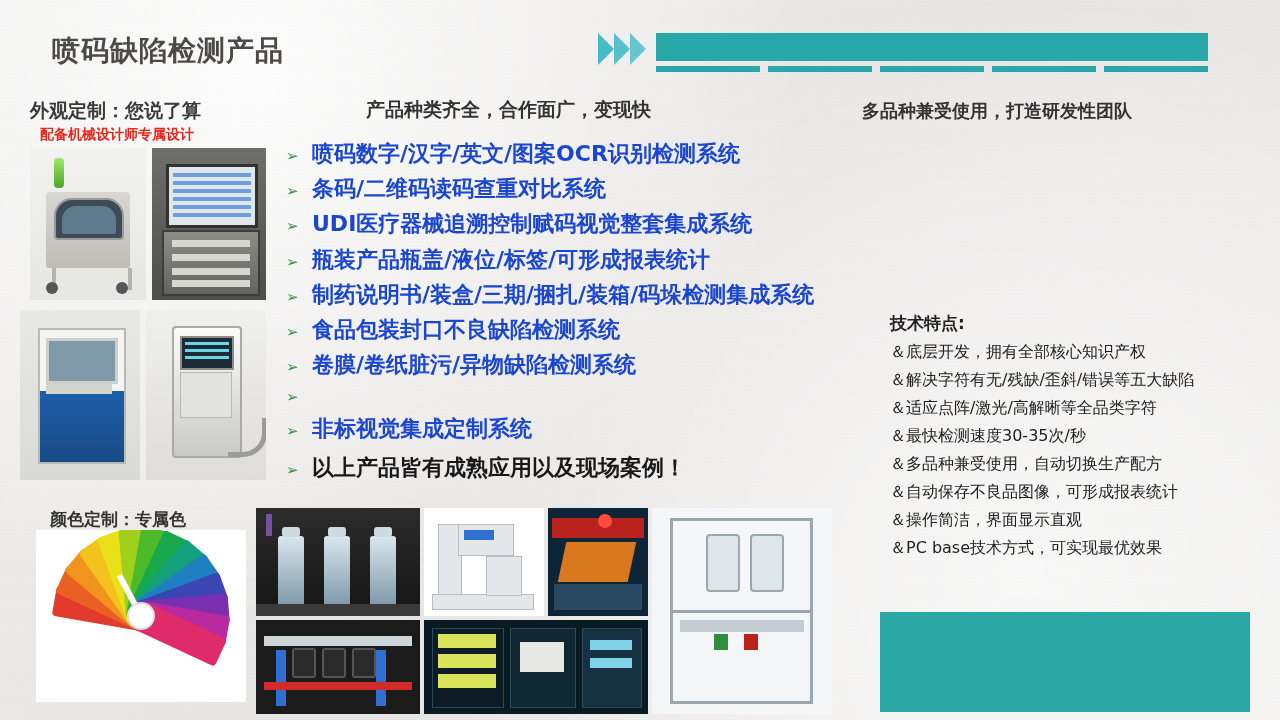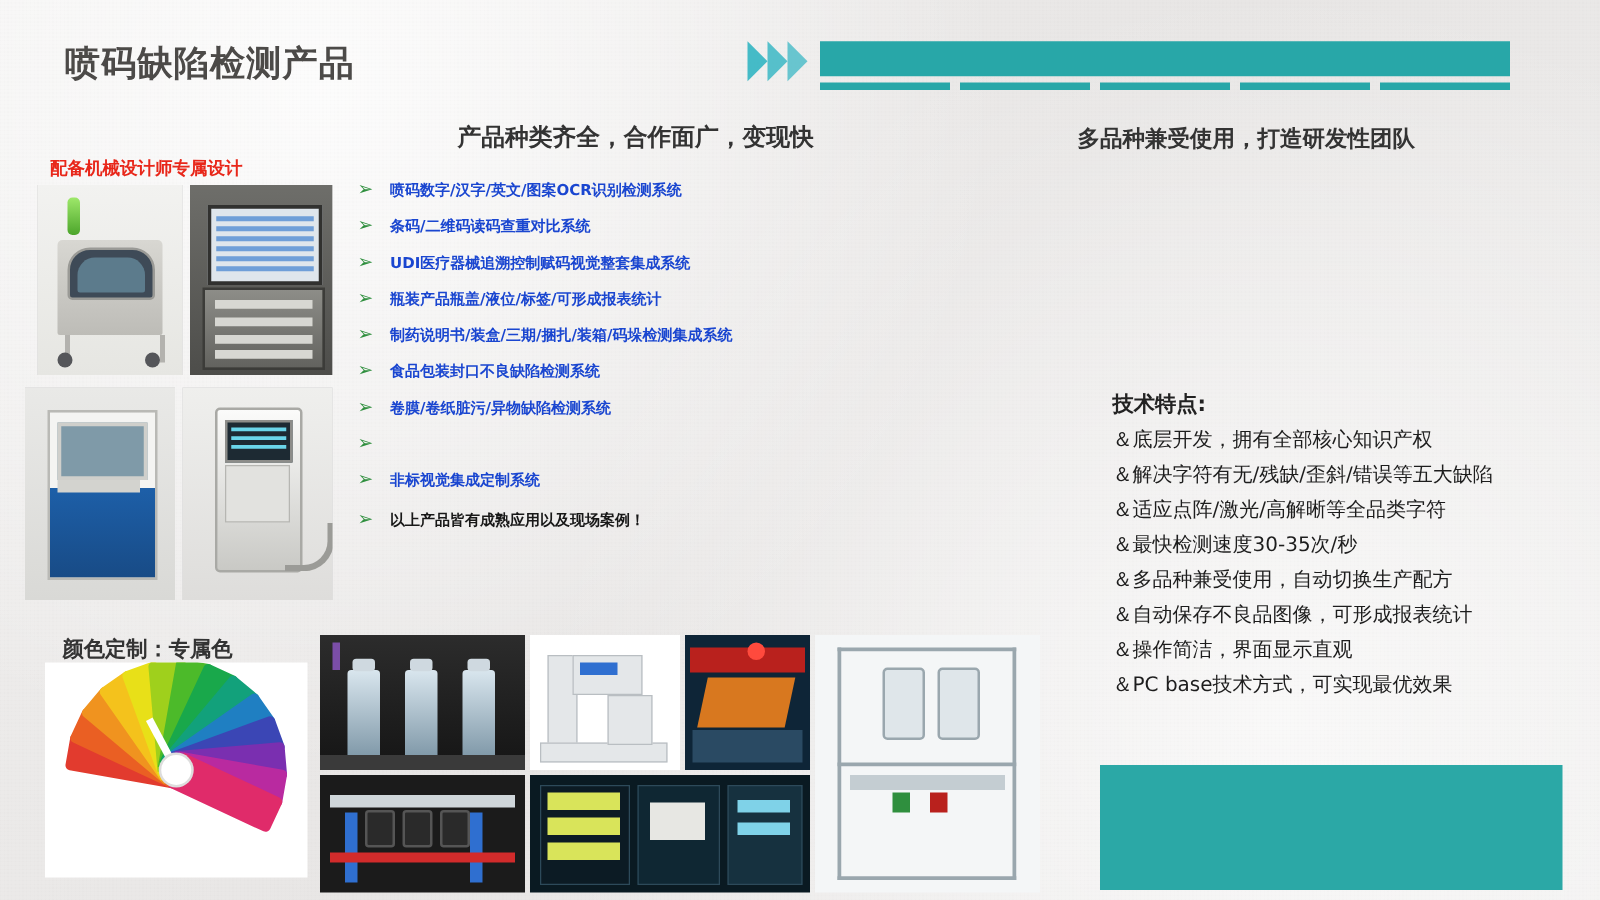--- a/index.html
+++ b/index.html
@@ -131,21 +131,21 @@
     align-items: baseline;
     margin-bottom: 11px;
   }
   .bullet-mark {
     width: 26px;
     color: #2f8f3e;
     font-size: 15px;
     flex: none;
   }
   .bullet-text {
-    font-size: 12px;
+    font-size: 22px;
     color: #1a46d0;
     font-weight: bold;
     line-height: 1.1;
   }
   .bullet-row.last .bullet-text {
     color: #181818;
   }
   .bullet-row.last { margin-top: 14px; }
 
   
@@ -340,20 +340,21 @@
 
   <div class="teal-bar"></div>
   <div class="teal-underlines">
     <span></span>
     <span></span>
     <span></span>
     <span></span>
     <span></span>
   </div>
 
+  <div class="sub-a">外观定制：您说了算</div>
   <div class="sub-a-red">配备机械设计师专属设计</div>
   <div class="sub-b">产品种类齐全，合作面广，变现快</div>
   <div class="sub-c">多品种兼受使用，打造研发性团队</div>
 
   <div class="imgbox im1">
     <div class="m1">
       <div class="lamp"></div>
       <div class="body"></div>
       <div class="screen">
           <div class="screen-in"></div>

